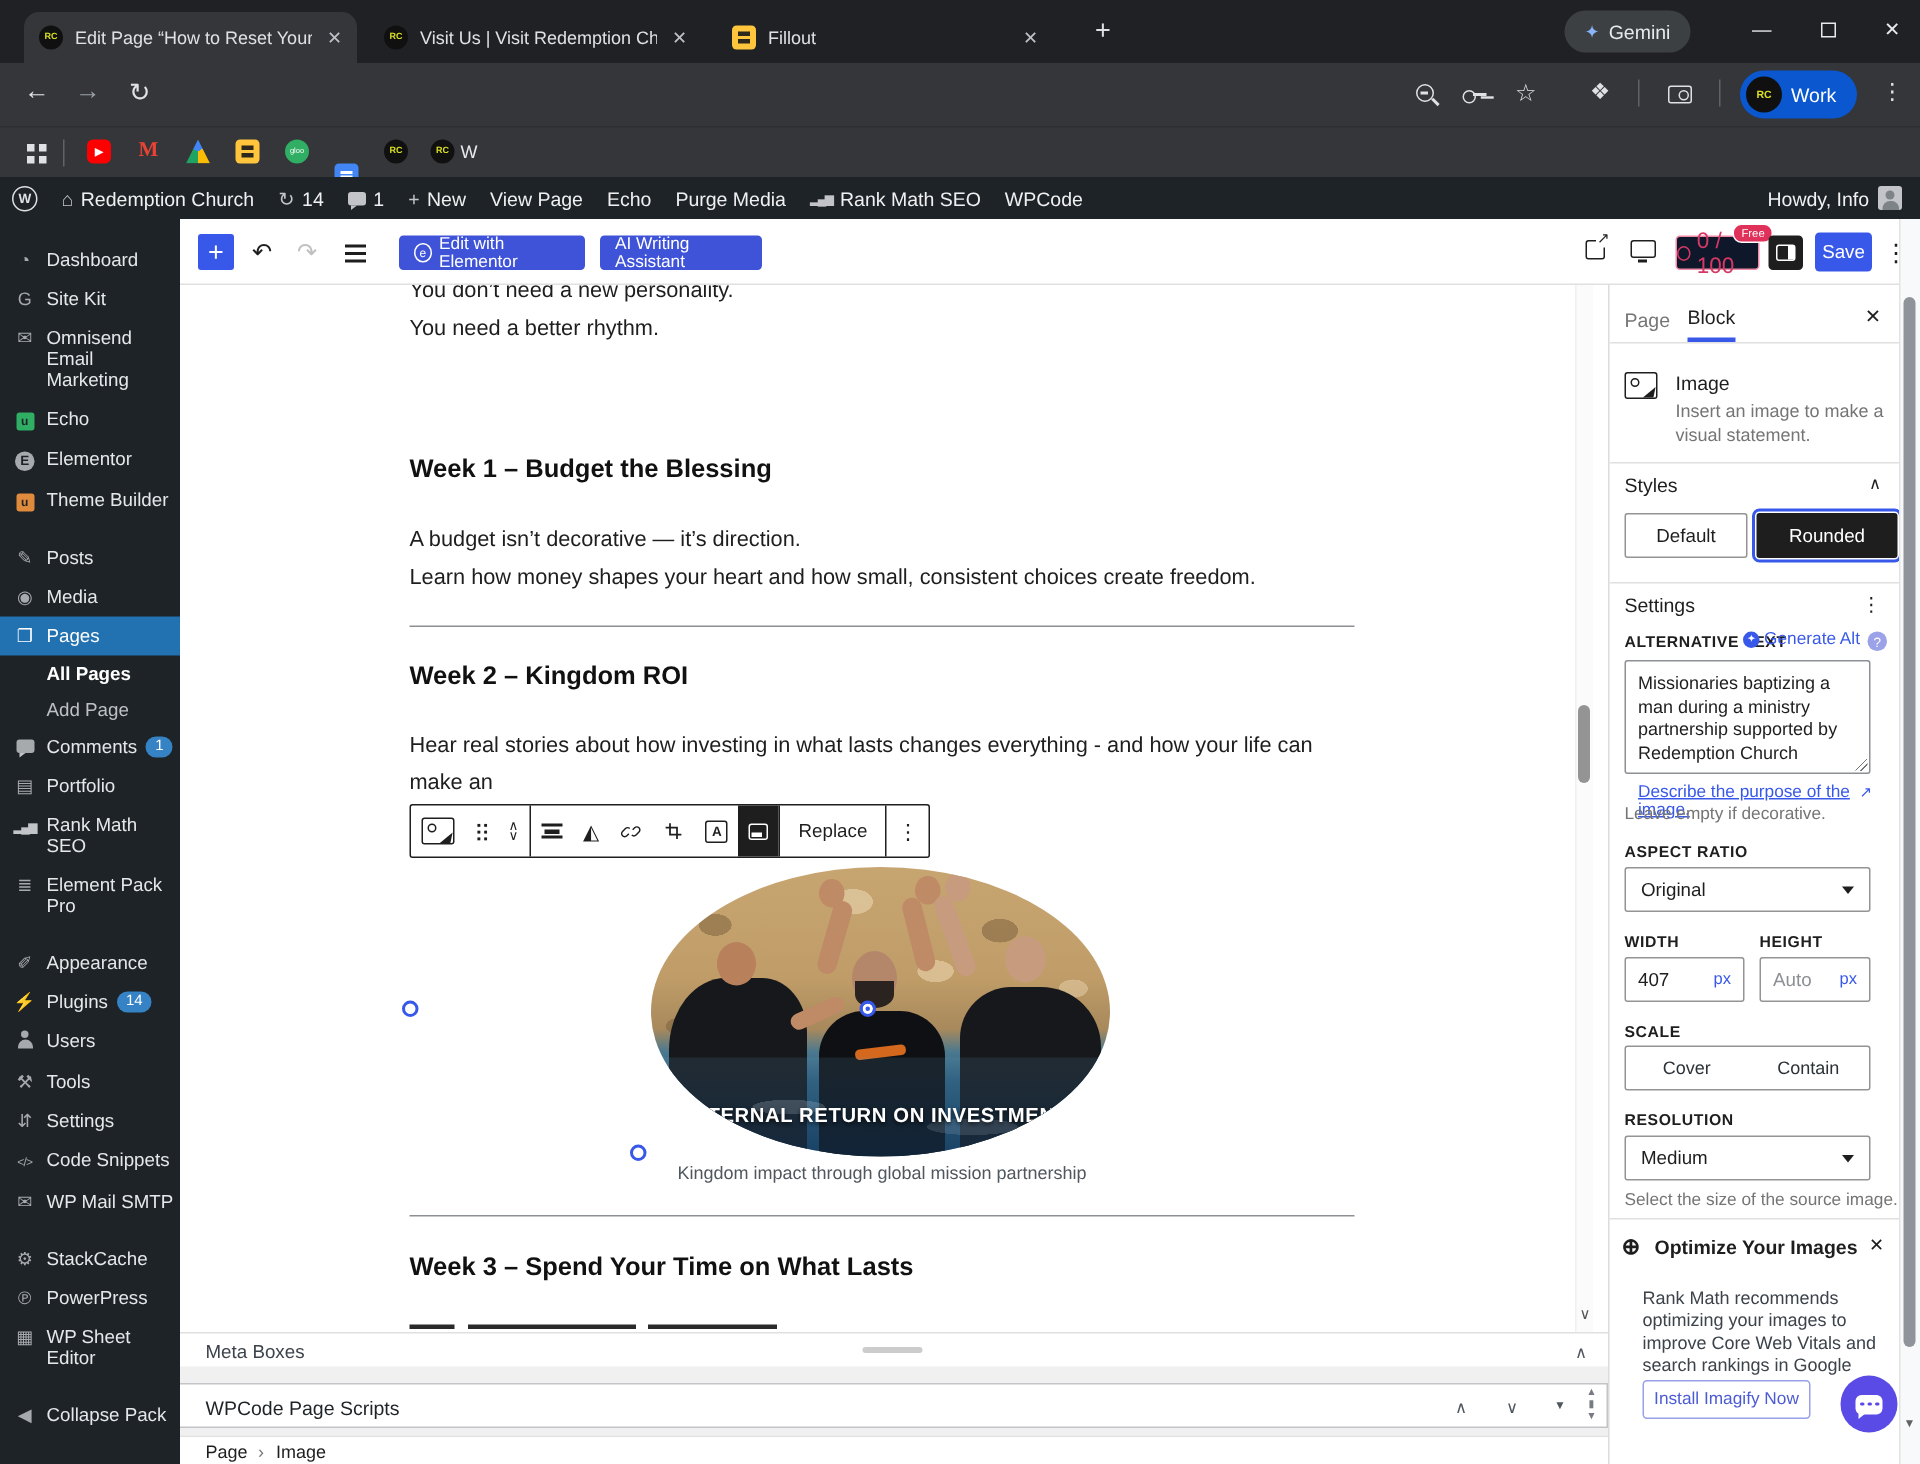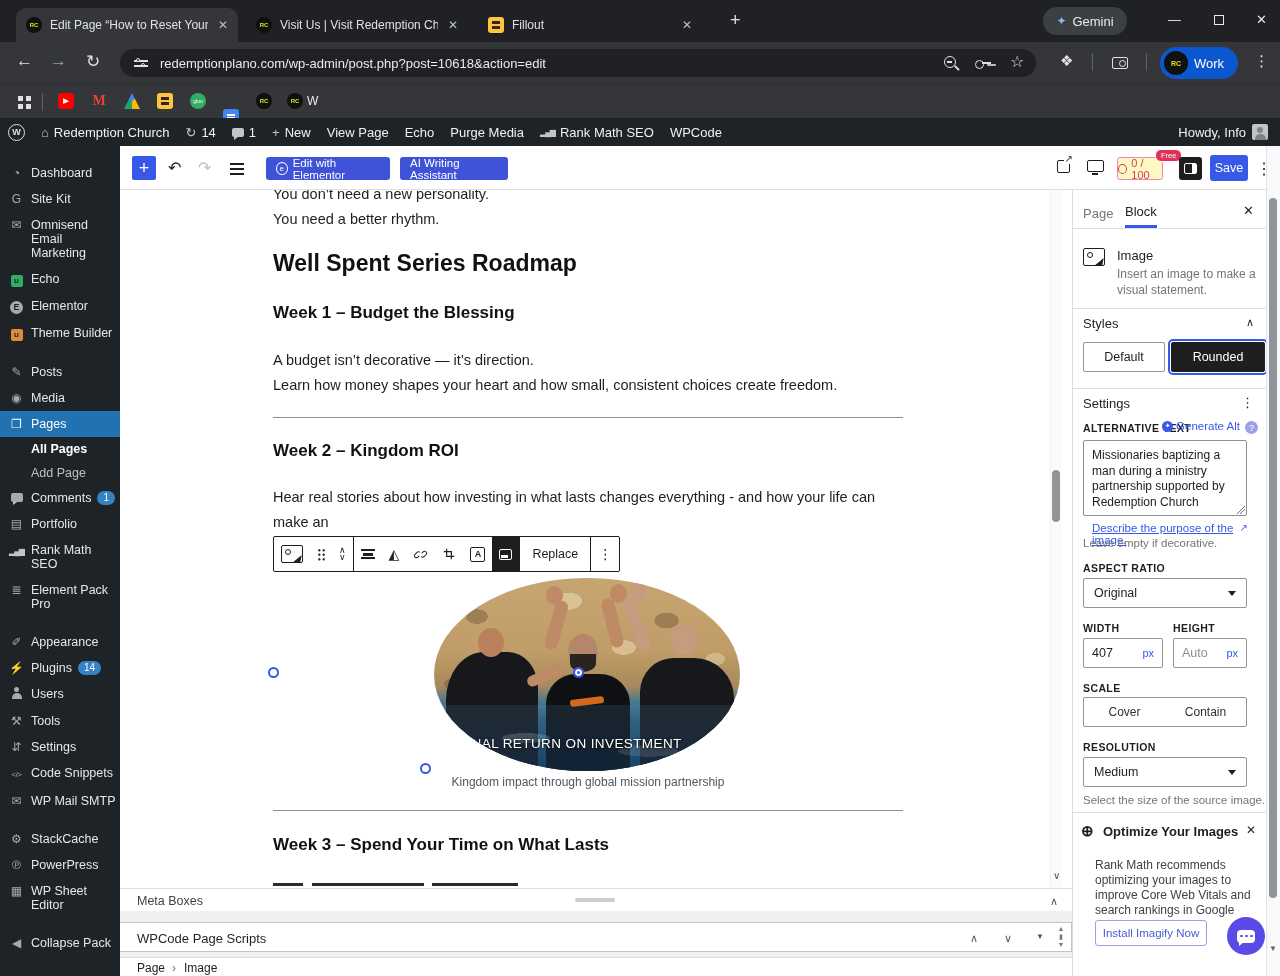--- a/index.html
+++ b/index.html
@@ -94,21 +94,21 @@
   .hic{position:absolute;top:12px;font-size:16px;color:#1e1e1e}
   .listview{position:absolute;left:110px;top:17px;width:14px;height:2px;background:#1e1e1e;box-shadow:0 5px 0 #1e1e1e,0 10px 0 #1e1e1e}
   .bluebtn{position:absolute;top:11px;height:23px;border-radius:3px;background:#3e53d8;color:#fff;font-size:11.5px;display:flex;align-items:center;justify-content:center;gap:5px;padding:0 10px}
   .bluebtn .ec{width:13px;height:13px;border:1.4px solid #fff;border-radius:50%;font-size:8px;display:inline-flex;align-items:center;justify-content:center}
   #docpill{position:absolute;left:420px;top:8px;width:337px;height:28px;background:#f0f0f0;border-radius:4px;display:flex;align-items:center;justify-content:center;font-size:12px;color:#1e1e1e}
   #docpill .kbd{position:absolute;right:12px;color:#757575;font-size:11px}
   .extlink{position:absolute;left:937px;top:14px;width:13px;height:13px;border:1.5px solid #1e1e1e;border-radius:2px}
   .extlink::after{content:"↗";position:absolute;right:-4px;top:-8px;font-size:10px;color:#1e1e1e;background:#fff;padding-left:1px}
   .monitor{position:absolute;left:967px;top:14px;width:17px;height:12px;border:1.5px solid #1e1e1e;border-radius:2px}
   .monitor::after{content:"";position:absolute;left:4px;bottom:-4px;width:6px;height:2px;background:#1e1e1e}
-  #rankpill{position:absolute;left:997px;top:11px;width:46px;height:23px;border:1px solid #ef8ba7;background:#fef9c3;border-radius:3px;display:flex;align-items:center;justify-content:center;gap:4px;color:#d63865;font-size:11px}
+  #rankpill{position:absolute;left:997px;top:11px;width:56px;height:23px;border:1px solid #ef8ba7;background:#0f172a;border-radius:3px;display:flex;align-items:center;justify-content:center;gap:4px;color:#d63865;font-size:15px}
   #rankpill .dot{width:10px;height:10px;border:1.5px solid #d63865;border-radius:50%;font-size:6px;display:inline-flex;align-items:center;justify-content:center}
   #rankfree{position:absolute;left:1035px;top:3px;background:#e0315b;color:#fff;font-size:7.5px;padding:1px 5px;border-radius:6px;border:1px solid #fff}
   #sbtoggle{position:absolute;left:1059px;top:11px;width:23px;height:23px;background:#1e1e1e;border-radius:3px;display:flex;align-items:center;justify-content:center}
   #sbtoggle i{width:13px;height:11px;border:1.5px solid #fff;border-radius:2px;position:relative;display:block}
   #sbtoggle i::after{content:"";position:absolute;right:0;top:0;width:4px;height:100%;background:#fff}
   #savebtn{position:absolute;left:1090px;top:9px;width:38px;height:26px;background:#3858e9;border-radius:3px;color:#fff;font-size:12.5px;display:flex;align-items:center;justify-content:center}
   
   #canvas{position:absolute;left:120px;top:190px;width:952px;height:698px;background:#fff;overflow:hidden}
   #canvas p,.cline{font-size:14.5px;color:#1e1e1e;line-height:25px}
   .cblock{position:absolute;left:153px;width:630px}
@@ -139,21 +139,21 @@
     radial-gradient(16px 10px at 92% 42%,rgba(236,217,181,.45) 60%,transparent 61%),
     radial-gradient(24px 15px at 24% 44%,rgba(80,55,30,.26) 60%,transparent 61%),
     radial-gradient(20px 12px at 62% 36%,rgba(242,222,187,.5) 60%,transparent 61%),
     radial-gradient(14px 9px at 6% 55%,rgba(70,50,25,.25) 60%,transparent 61%)}
   #baptism .fig{position:absolute;background:#17181c}
   #baptism .skin{position:absolute;background:#bf8a66;border-radius:50%}
   #baptism .arm{position:absolute;background:#bf8a66;border-radius:7px}
   #baptism .water{position:absolute;left:0;bottom:0;width:100%;height:34%;background:linear-gradient(180deg,rgba(90,150,180,.15),rgba(20,60,100,.45)),
     radial-gradient(40px 8px at 30% 50%,rgba(255,255,255,.22) 60%,transparent 61%),
     radial-gradient(50px 9px at 70% 70%,rgba(255,255,255,.18) 60%,transparent 61%)}
-  #imgoverlay{position:absolute;left:0;right:0;bottom:20px;text-align:left;color:#fff;font-weight:normal;font-size:13.5px;letter-spacing:.4px;text-shadow:0 1px 3px rgba(0,0,0,.75);z-index:3}
+  #imgoverlay{position:absolute;left:0;right:0;bottom:20px;text-align:center;color:#fff;font-weight:bold;font-size:13.5px;letter-spacing:.4px;text-shadow:0 1px 3px rgba(0,0,0,.75);z-index:3}
   .handle{position:absolute;width:11px;height:11px;border:2px solid #3858e9;border-radius:50%;background:#fff;z-index:6}
   .handle.fill{background:#3858e9;box-shadow:0 0 0 2px #fff inset}
   #caption{position:absolute;left:153px;top:585px;width:630px;text-align:center;font-size:12px;color:#50575e}
   .sliver{position:absolute;top:693px;height:3px;background:#2a2a2a}
   
   #cscroll{position:absolute;left:930px;top:0;width:12px;height:698px;background:#fbfbfb;border-left:1px solid #f0f0f0}
   #cscrollthumb{position:absolute;left:932px;top:280px;width:8px;height:52px;background:#949494;border-radius:4px}
   #cscrolldn{position:absolute;left:933px;top:680px;font-size:10px;color:#555}
   
   .botbar{position:absolute;left:120px;width:952px;background:#fff}
@@ -238,27 +238,20 @@
     <span class="winctl" style="left:1168px">—</span>
     <span class="winbox" style="left:1214px"></span>
     <span class="winctl" style="left:1256px">✕</span>
   </div>
 
   <div id="chrometool">
     <span class="navic" style="left:16px">←</span>
     <span class="navic" style="left:50px;color:#9aa0a6">→</span>
     <span class="navic" style="left:86px">↻</span>
   </div>
-  <div id="omnibox">
-    <span class="tune">
-        <i class="a"></i>
-        <i class="b"></i>
-      </span>
-    <span id="urltext">redemptionplano.com/wp-admin/post.php?post=10618&amp;action=edit</span>
-  </div>
   <span class="obic" style="left:944px;top:55px"><span class="mag"></span></span>
   <span class="obic" style="left:975px;top:55px"><span class="keyic"></span></span>
   <span class="obic" style="left:1010px;top:52px;font-size:16px">☆</span>
   <span class="obic" style="left:1060px;top:52px;font-size:15px">❖</span>
   <span class="vdiv" style="left:1092px"></span>
   <span class="obic" style="left:1112px;top:56px"><span class="tabsearch"></span></span>
   <span class="vdiv" style="left:1146px"></span>
   <div id="profile">
     <span class="av">RC</span>
     <span class="nm">Work</span>
@@ -454,21 +447,20 @@
       </div>
     <div id="savebtn">Save</div>
     <span class="hic" style="left:1136px;top:13px">⋮</span>
   </div>
 
   <div id="canvas">
     <div class="cblock" style="top:-8px">
       <p>You don’t need a new personality.</p>
       <p>You need a better rhythm.</p>
     </div>
-    <div class="cblock h2" style="top:60px">Well Spent Series Roadmap</div>
     <div class="cblock h3" style="top:113px">Week 1 – Budget the Blessing</div>
     <div class="cblock" style="top:158px">
       <p>A budget isn’t decorative — it’s direction.</p>
       <p>Learn how money shapes your heart and how small, consistent choices create freedom.</p>
     </div>
     <div class="hr" style="top:227px"></div>
     <div class="cblock h3" style="top:251px">Week 2 – Kingdom ROI</div>
     <div class="cblock" style="top:295px">
       <p>Hear real stories about how investing in what lasts changes everything - and how your life can make an</p>
     </div>

